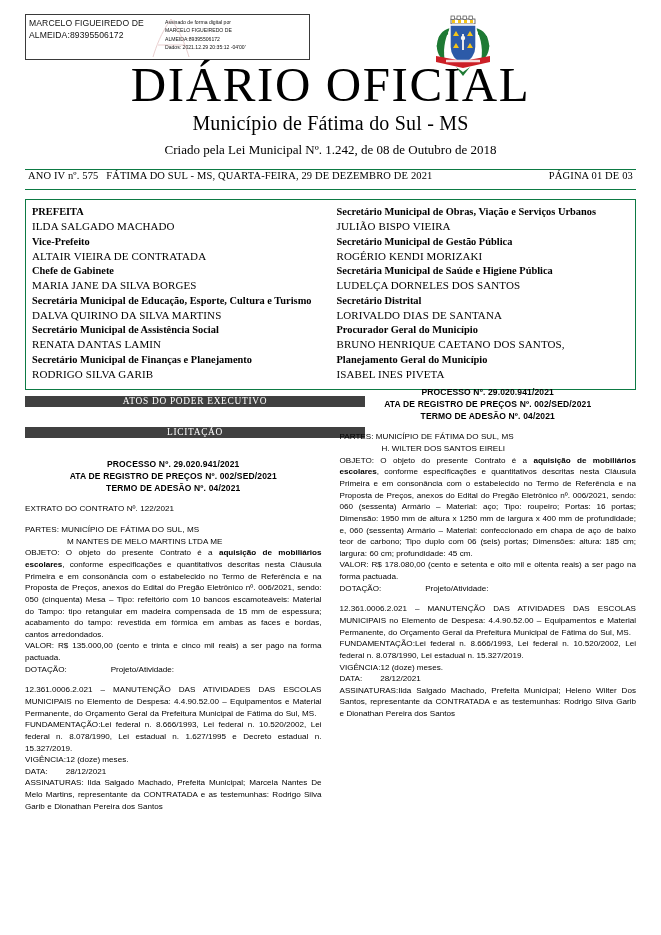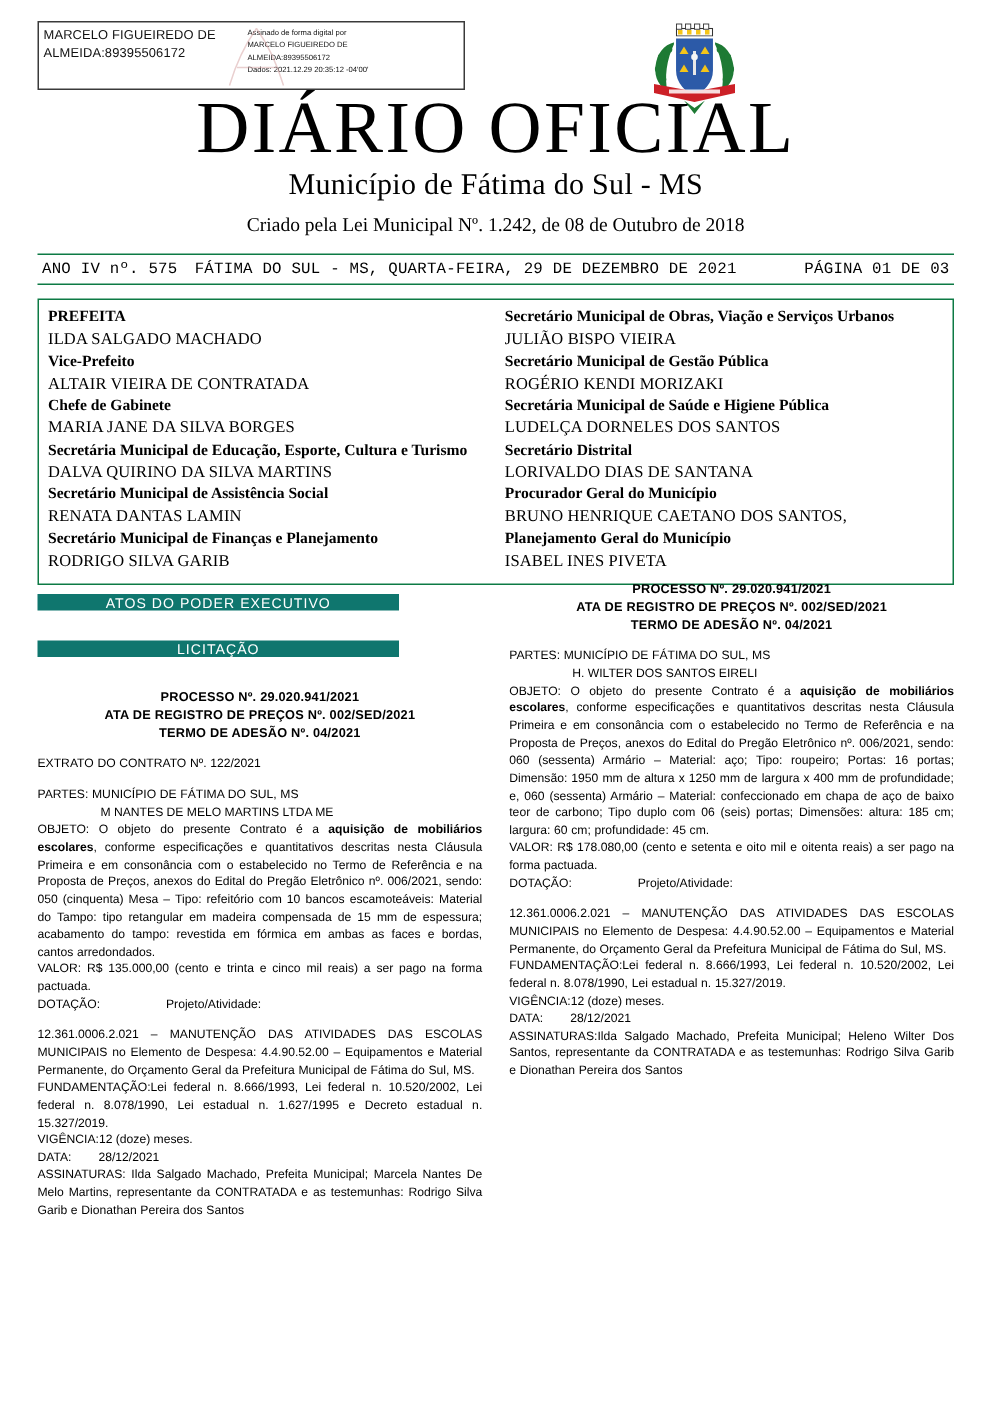--- a/index.html
+++ b/index.html
@@ -95,23 +95,22 @@
     margin-top: 7px;
   }
 
   
   .issuebar {
     margin-top: 11px;
     border-top: 1.6px solid #0d7a44;
     border-bottom: 1.6px solid #0d7a44;
     height: 19px;
     display: flex;
-    align-items: center;
     justify-content: space-between;
-    font-family: Liberation Mono, monospace;
+    font-family: Liberation Serif, serif;
     font-size: 10.5px;
     letter-spacing: .15px;
     padding: 0 3px;
     gap: 13px;
   }
   .issue-left span { margin-right: 5px; }
 
   
   .officials {
     margin-top: 9px;
@@ -131,29 +130,29 @@
   }
   .off-name {
     font-family: "Liberation Serif", serif;
     font-size: 11px;
     line-height: 1.38;
     letter-spacing: .1px;
   }
 
   
   .banner {
-    background: #0f766e;
+    background: #404040;
     color: #ffffff;
     text-align: center;
-    font-family: Liberation Sans, sans-serif;
+    font-family: Liberation Serif, serif;
     font-size: 9.4px;
     letter-spacing: .7px;
     height: 11px;
     line-height: 11px;
-    width: 241px;
+    width: 340px;
   }
   .banner-row { margin-top: 6px; }
   .banner-row.second { margin-top: 20px; }
 
   
   .columns {
     display: flex;
     margin-top: 8px;
   }
   .col {

